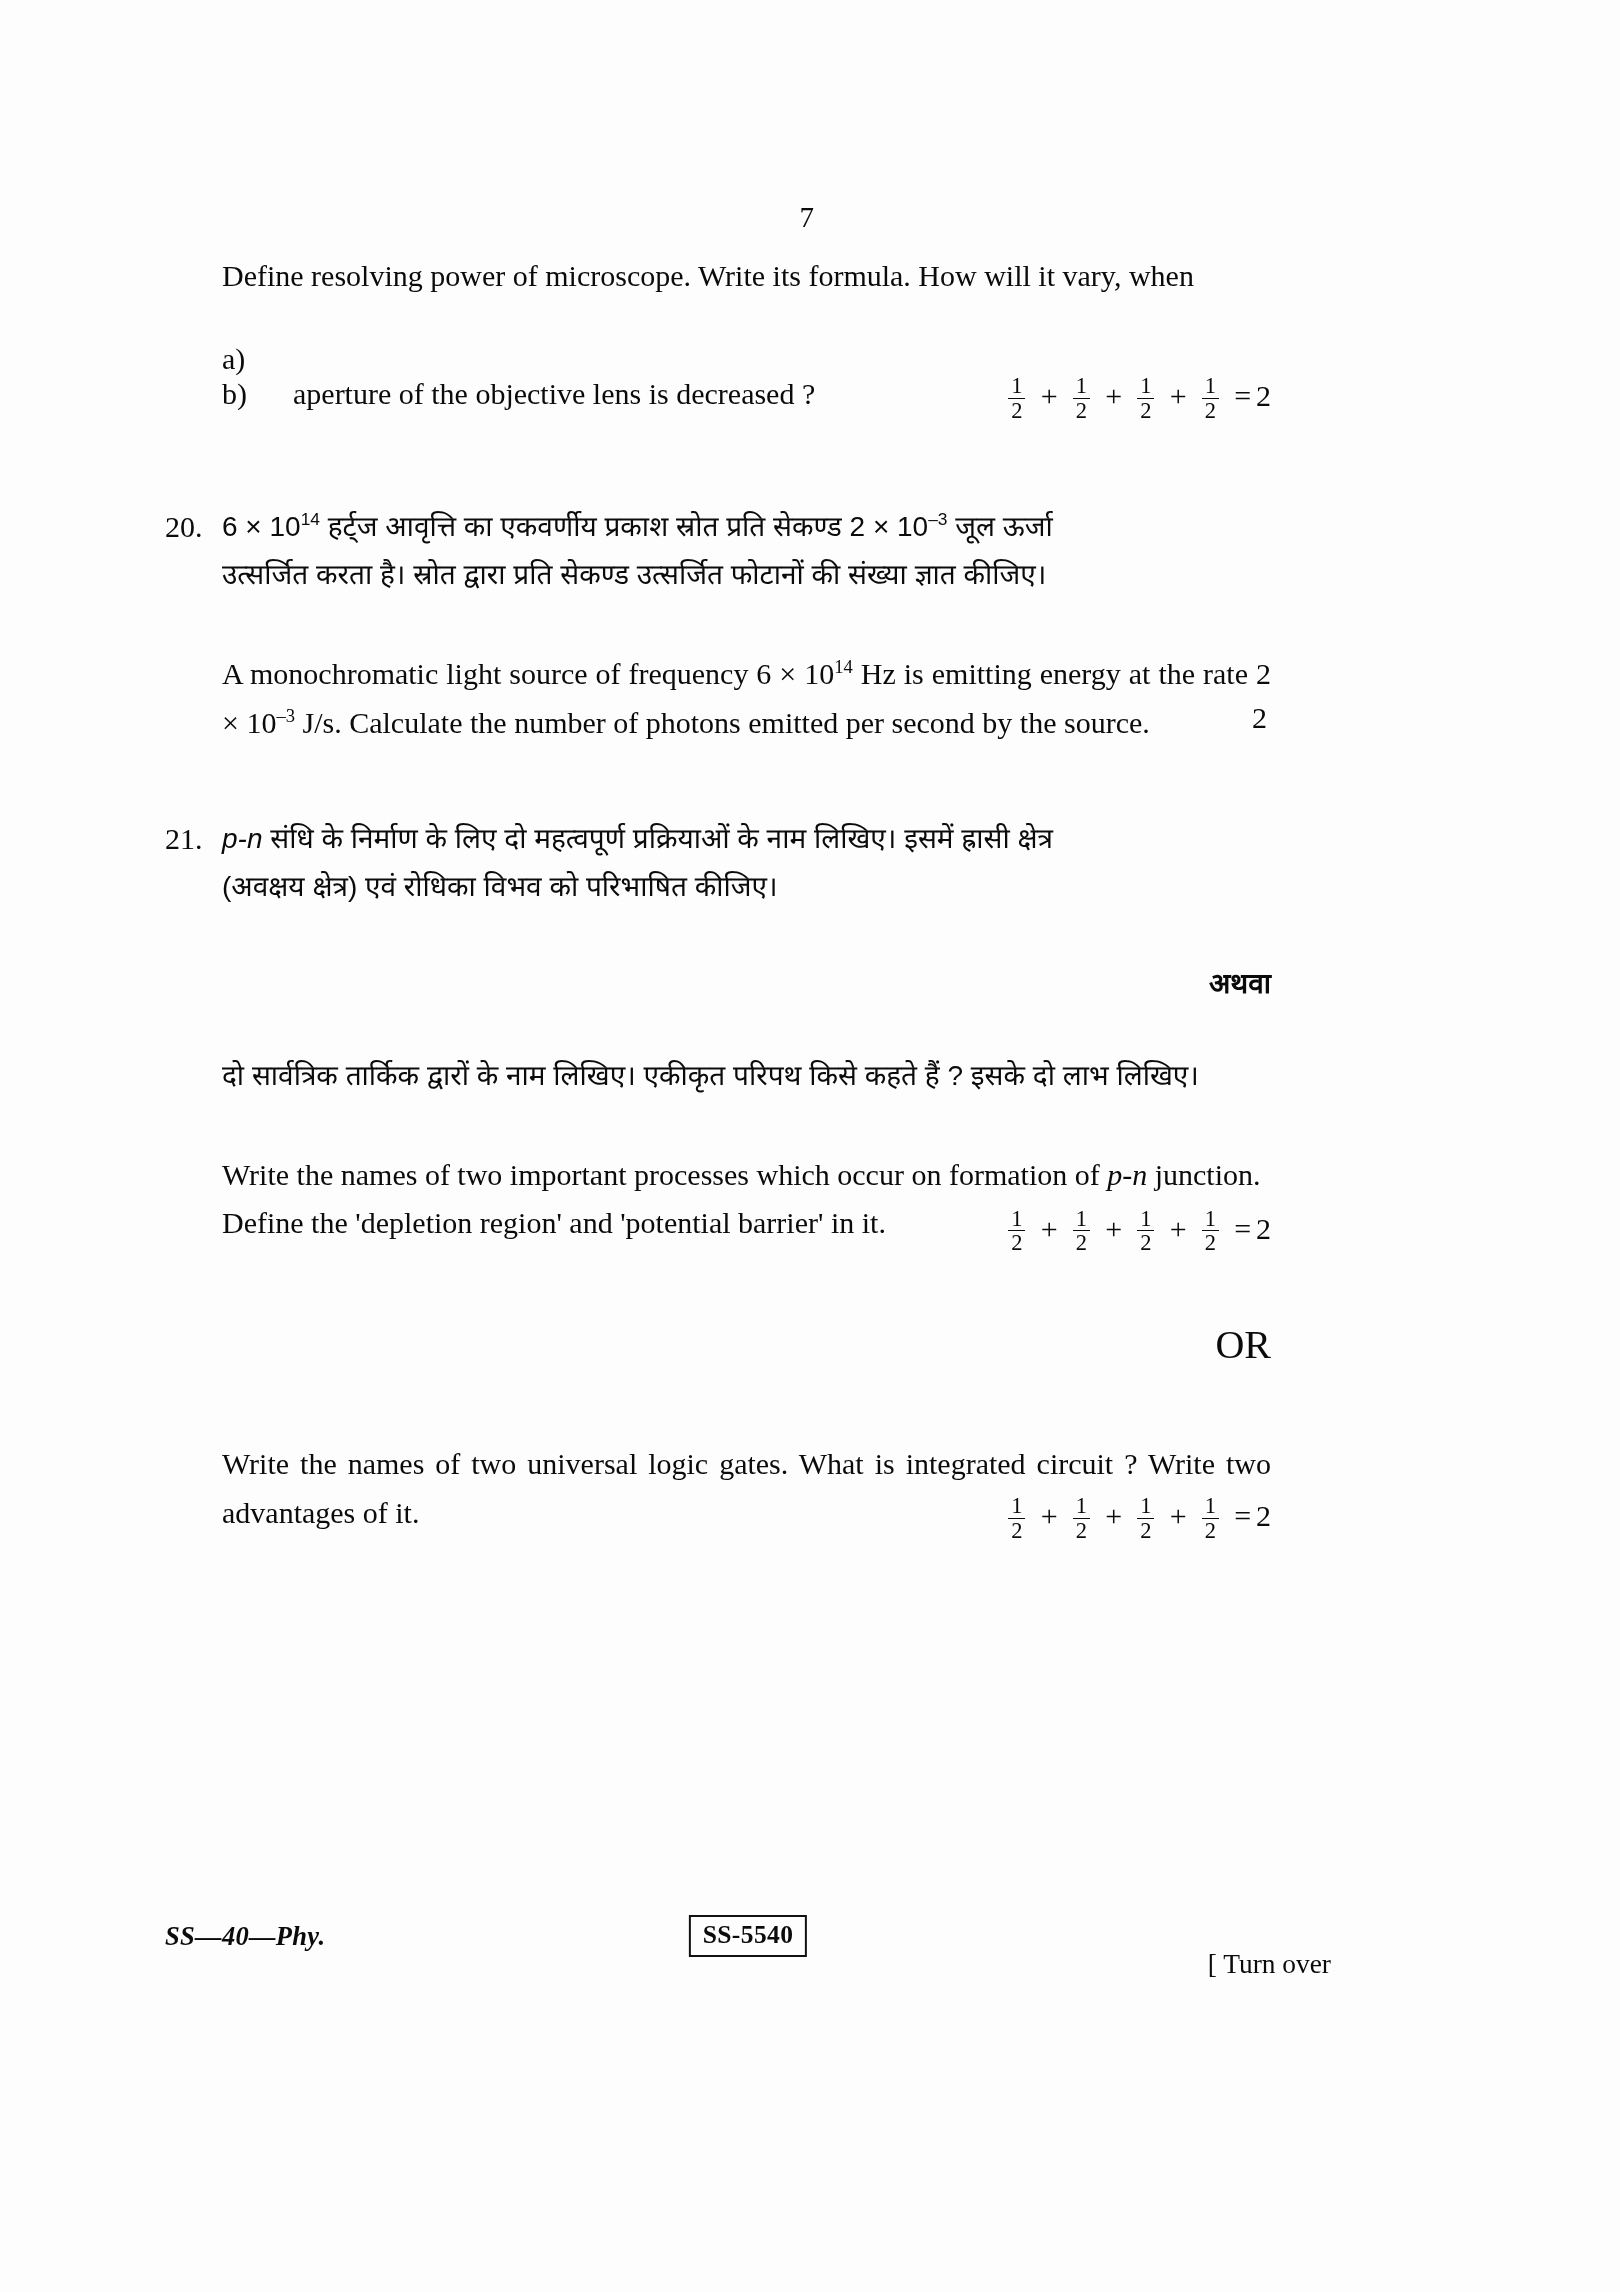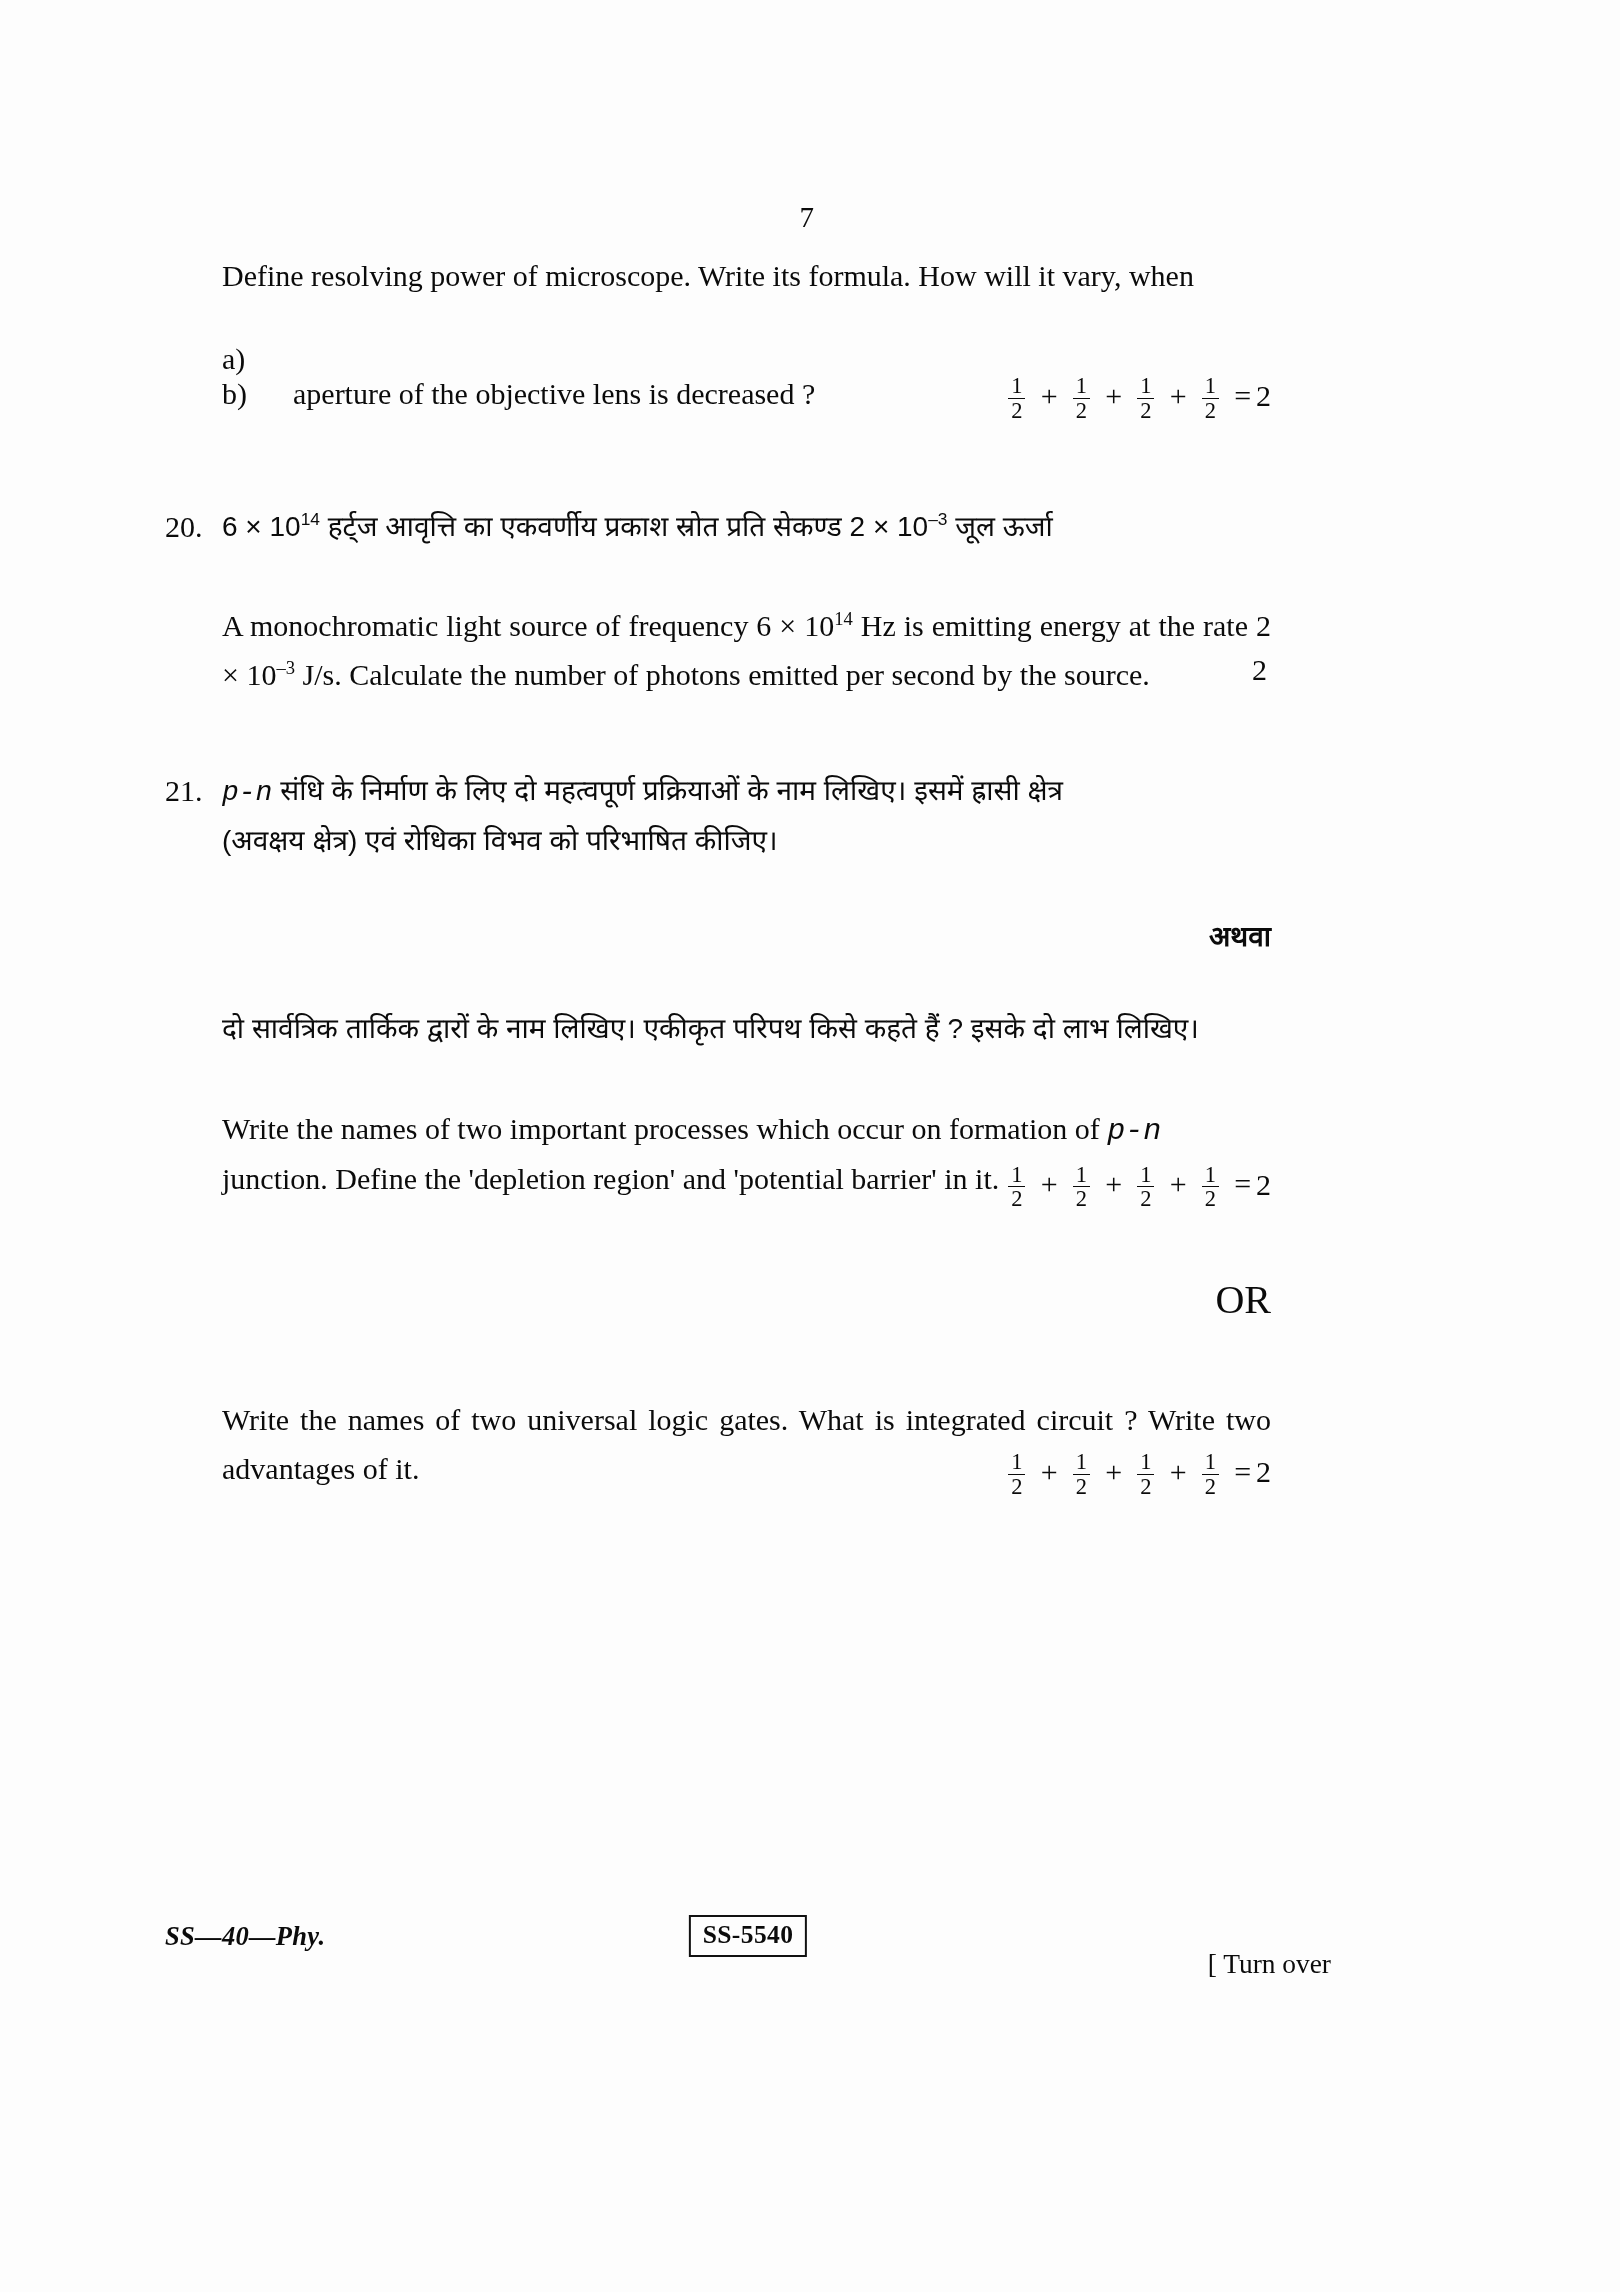--- a/index.html
+++ b/index.html
@@ -148,21 +148,21 @@
     padding: 0 2.9px;
   }
   .op { margin: 0 4.9px; }
 
   sup.exp {
     font-size: 0.62em;
     vertical-align: super;
     line-height: 0;
     margin-top: 19px;
   }
-  .ital { font-style: italic; font-family: Liberation Mono, monospace; }
+  .ital { font-style: italic; }
 
   
   .footer {
     position: absolute;
     left: 165px;
     top: 1921px;
     width: 1166px;
     height: 49px;
   }
   .footer-left {
@@ -234,20 +234,21 @@
     </div>
 
     <div class="spacer-lg"></div>
 
     <div class="q-block">
       <span class="q-num">20.</span>
 
       <div class="para hindi nojust">
         <span>6 × 10</span><sup class="exp">14</sup><span> हर्ट्ज आवृत्ति का एकवर्णीय प्रकाश स्रोत प्रति सेकण्ड  2 × 10</span><sup class="exp">–3</sup><span> जूल ऊर्जा</span>
         <br>
+        <span>उत्सर्जित करता है। स्रोत द्वारा प्रति सेकण्ड उत्सर्जित फोटानों की संख्या ज्ञात कीजिए।</span>
       </div>
     </div>
 
     <div class="spacer-lg"></div>
 
     <div class="para">
       <span>A monochromatic light source of frequency  6 × 10</span><sup class="exp">14</sup><span>  Hz is emitting energy at the rate  2 × 10</span><sup class="exp">–3</sup><span>  J/s. Calculate the number of photons emitted per second by the source.</span>
     </div>
     <div class="marks-row">
       <span class="mark-plain" style="top:-46px;">2</span>

